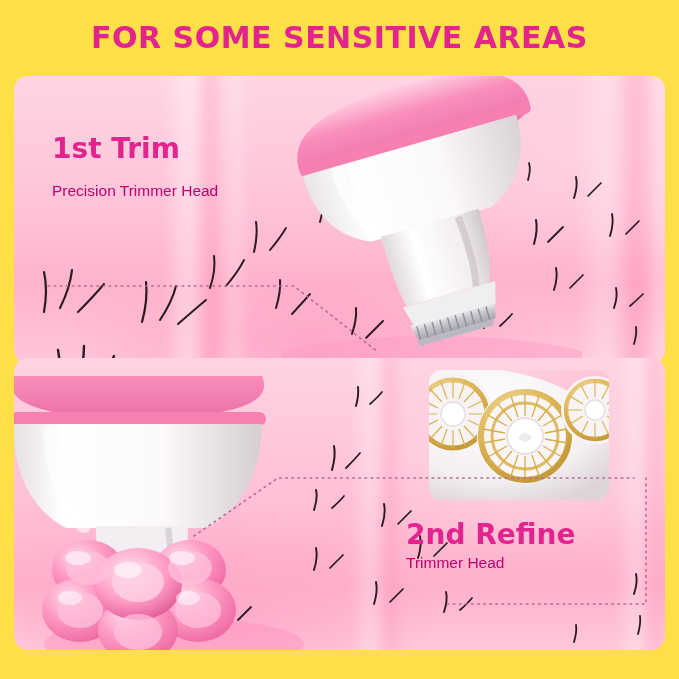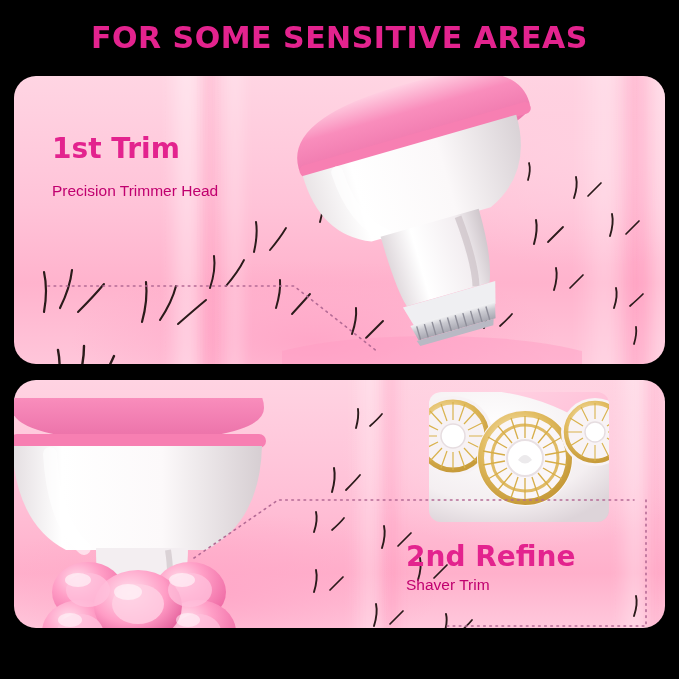--- a/index.html
+++ b/index.html
@@ -10,21 +10,21 @@
   body {
     width: 679px;
     height: 679px;
     font-family: "Liberation Sans", sans-serif;
     overflow: hidden;
   }
   .page {
     position: relative;
     width: 679px;
     height: 679px;
-    background: #000000;
+    background: #fde047;
     overflow: hidden;
   }
 
   
   .headline {
     position: absolute;
     top: 20px;
     left: 0;
     width: 679px;
     text-align: center;
@@ -34,30 +34,30 @@
     color: #e3238e;
     font-family: "DejaVu Sans", sans-serif;
     text-transform: uppercase;
   }
 
   
   .panel {
     position: absolute;
     left: 14px;
     width: 651px;
-    border-radius: 22px;
+    border-radius: 14px;
     overflow: hidden;
   }
   .panel-top {
     top: 76px;
     height: 288px;
   }
   .panel-bottom {
-    top: 380px;
-    height: 248px;
+    top: 358px;
+    height: 292px;
   }
 
   
   .bg {
     position: absolute;
     inset: 0;
     overflow: hidden;
   }
   .bg-top {
     background:
@@ -500,17 +500,17 @@
       </svg>
     </div>
     <div class="connector" style="left:392px;top:158px;width:260px;height:100px;">
       <svg width="260" height="100" viewBox="0 0 260 100">
         <polyline points="240,-38 240,88 40,88" fill="none" stroke="#b46a95" stroke-width="1.6" stroke-dasharray="1.6 4.5" stroke-linecap="round"></polyline>
       </svg>
     </div>
 
     <div class="label-block label-bottom">
       <div class="label-title">2nd Refine</div>
-      <div class="label-sub" style="margin-top:2px;">Shaver Trim</div>
+      <div class="label-sub" style="margin-top:2px;">Trimmer Head</div>
     </div>
   </div>
 
 </div>
 
 </body></html>

